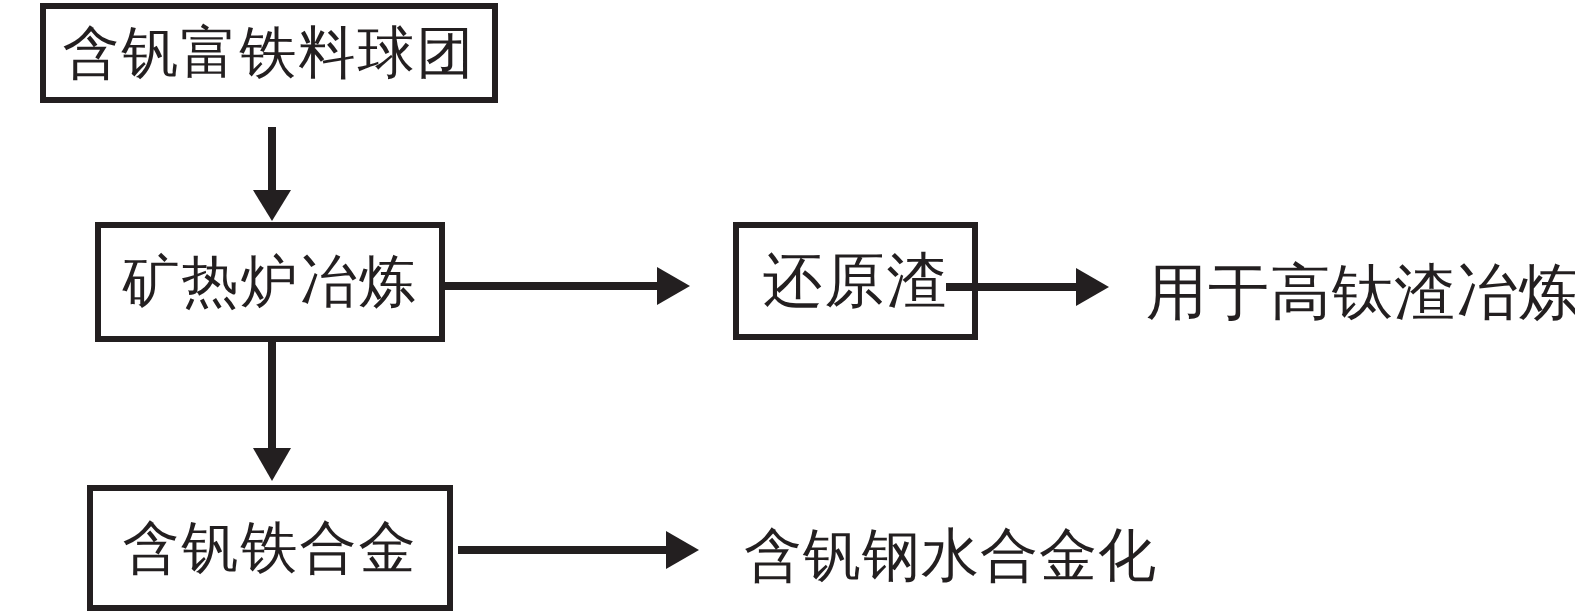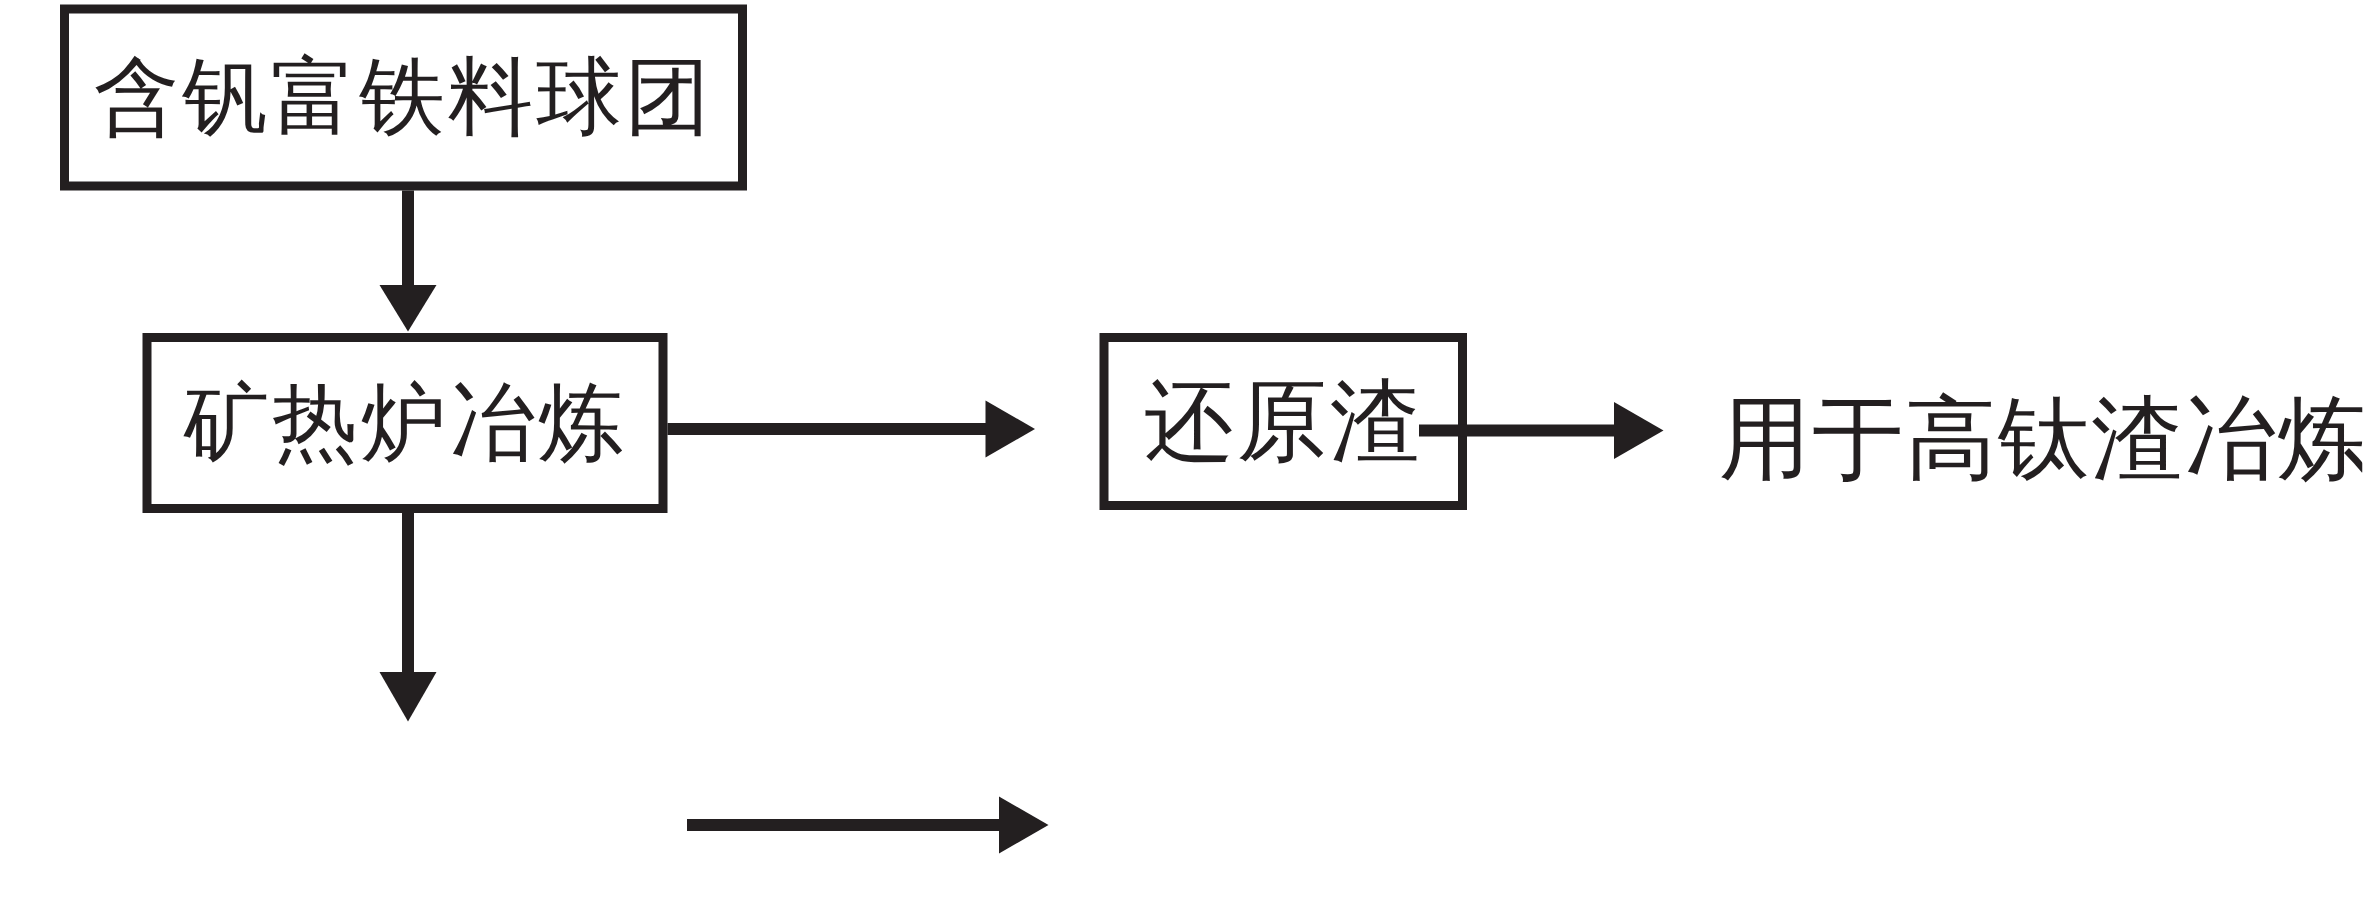--- a/index.html
+++ b/index.html
@@ -21,21 +21,21 @@
     background: var(--bg);
     display: flex;
     align-items: center;
     justify-content: center;
     color: var(--line);
     font-size: 57px;
     letter-spacing: 2px;
     white-space: nowrap;
   }
 
-  .node-pellets { left: 40px;  top: 3px;   width: 458px; height: 124px; }
+  .node-pellets { left: 40px;  top: 3px;   width: 458px; height: 100px; }
   .node-furnace { left: 95px;  top: 222px; width: 350px; height: 120px; align-items: center; }
   .node-slag    { left: 693px; top: 222px; width: 245px; height: 118px; font-size: 60px; margin-left: 40px; }
   .node-alloy   { left: 87px;  top: 485px; width: 366px; height: 126px; }
 
   .endpoint {
     position: absolute;
     color: var(--line);
     font-size: 61px;
     letter-spacing: 1px;
     white-space: nowrap;
@@ -62,25 +62,31 @@
   </div>
 
   <div class="node node-furnace">
     <span>矿热炉冶炼</span>
   </div>
 
   <div class="node node-slag">
     <span>还原渣</span>
   </div>
 
+  <div class="node node-alloy">
+    <span>含钒铁合金</span>
+  </div>
 
   <div class="endpoint endpoint-slag-use">
     <span>用于高钛渣冶炼</span>
   </div>
 
+  <div class="endpoint endpoint-alloy-use">
+    <span>含钒钢水合金化</span>
+  </div>
 
   <svg class="arrows-layer" viewBox="0 0 1575 614">
 
     <g>
       <line x1="272" y1="127" x2="272" y2="194"></line>
       <polygon points="253,190 291,190 272,221"></polygon>
     </g>
 
     <g>
       <line x1="445" y1="286" x2="661" y2="286"></line>

